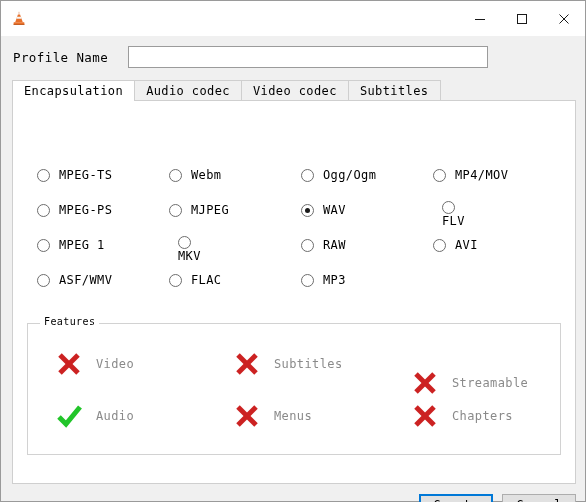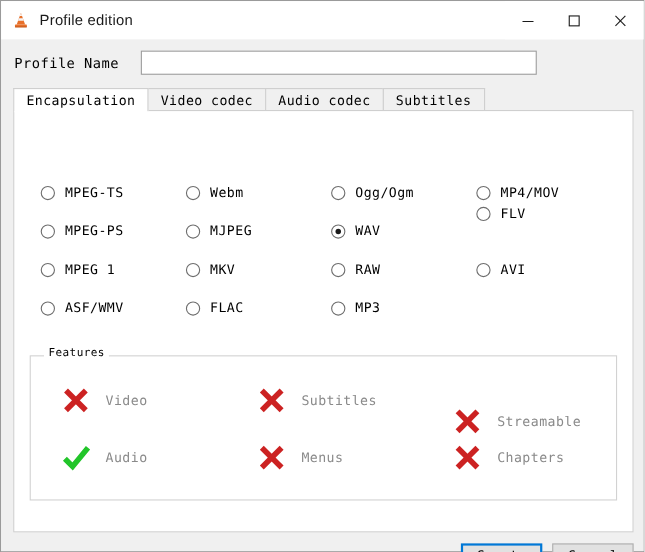--- a/index.html
+++ b/index.html
@@ -260,21 +260,20 @@
   <div class="titlebar">
     <div class="title-icon">
       <svg width="18" height="18" viewBox="0 0 18 18">
         <polygon points="9,1.5 5.2,12.2 12.8,12.2" fill="#e8702a"></polygon>
         <polygon points="9,1.5 7.9,4.6 10.1,4.6" fill="#f5f5f5"></polygon>
         <polygon points="7.1,6.7 10.9,6.7 11.6,8.8 6.4,8.8" fill="#f5f5f5"></polygon>
         <rect x="3.6" y="12.2" width="10.8" height="2.6" rx="0.6" fill="#e8702a"></rect>
         <rect x="3.6" y="14.0" width="10.8" height="0.9" fill="#c25a1f"></rect>
       </svg>
     </div>
-    <span class="title-text">Profile edition</span>
     <div class="win-controls">
       <div class="win-btn">
         <svg width="12" height="12" viewBox="0 0 12 12">
             <line x1="1" y1="6.5" x2="11" y2="6.5" stroke="#1a1a1a" stroke-width="1"></line>
           </svg>
       </div>
       <div class="win-btn">
         <svg width="12" height="12" viewBox="0 0 12 12">
             <rect x="1.5" y="1.5" width="9" height="9" fill="none" stroke="#1a1a1a" stroke-width="1"></rect>
           </svg>
@@ -293,24 +292,24 @@
     <div class="profile-row">
       <span class="profile-label">Profile Name</span>
       <input class="profile-input" type="text" placeholder="" style="">
     </div>
 
     <div class="tabstrip">
       <div class="tab active">
           <span>Encapsulation</span>
         </div>
       <div class="tab">
-          <span>Video codec</span>
+          <span>Audio codec</span>
         </div>
       <div class="tab">
-          <span>Audio codec</span>
+          <span>Video codec</span>
         </div>
       <div class="tab">
           <span>Subtitles</span>
         </div>
     </div>
 
     <div class="panel">
       <div class="radio-grid">
           <div class="radio-item" style="left: 24px; top: 65px;">
             <span class="radio"></span>
@@ -329,21 +328,21 @@
             <span class="radio-label">ASF/WMV</span>
           </div>
           <div class="radio-item" style="left: 156px; top: 65px;">
             <span class="radio"></span>
             <span class="radio-label">Webm</span>
           </div>
           <div class="radio-item" style="left: 156px; top: 100px;">
             <span class="radio"></span>
             <span class="radio-label">MJPEG</span>
           </div>
-          <div class="radio-item" style="left: 156px; top: 135px;">
+          <div class="radio-item" style="left: 156px; top: 135px; flex-direction: column;">
             <span class="radio"></span>
             <span class="radio-label">MKV</span>
           </div>
           <div class="radio-item" style="left: 156px; top: 170px;">
             <span class="radio"></span>
             <span class="radio-label">FLAC</span>
           </div>
           <div class="radio-item" style="left: 288px; top: 65px;">
             <span class="radio"></span>
             <span class="radio-label">Ogg/Ogm</span>
@@ -357,21 +356,21 @@
             <span class="radio-label">RAW</span>
           </div>
           <div class="radio-item" style="left: 288px; top: 170px;">
             <span class="radio"></span>
             <span class="radio-label">MP3</span>
           </div>
           <div class="radio-item" style="left: 420px; top: 65px;">
             <span class="radio"></span>
             <span class="radio-label">MP4/MOV</span>
           </div>
-          <div class="radio-item" style="left: 420px; top: 84px;">
+          <div class="radio-item" style="left: 420px; top: 100px; flex-direction: column;">
             <span class="radio"></span>
             <span class="radio-label">FLV</span>
           </div>
           <div class="radio-item" style="left: 420px; top: 135px;">
             <span class="radio"></span>
             <span class="radio-label">AVI</span>
           </div>
         </div>
 
       <div class="group">

